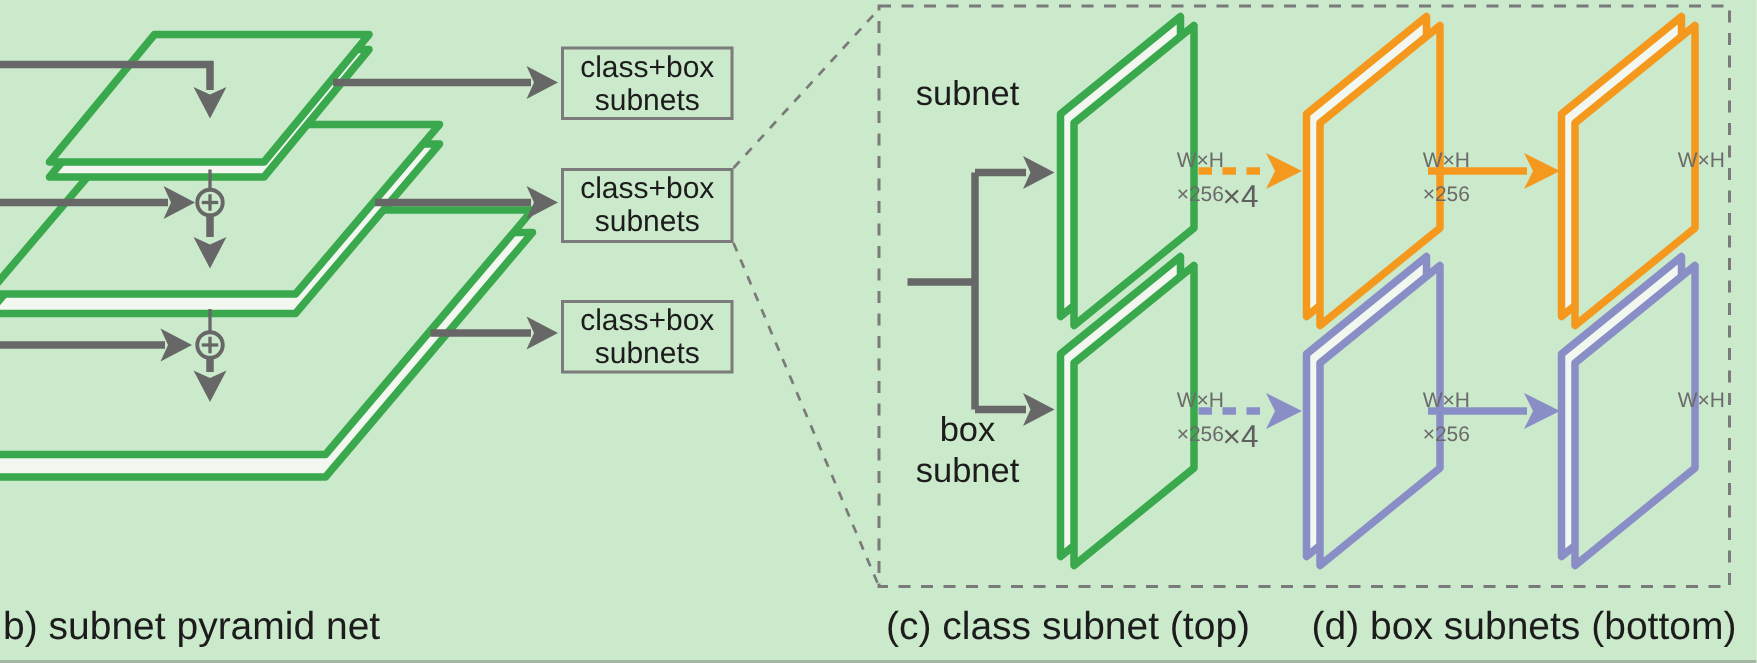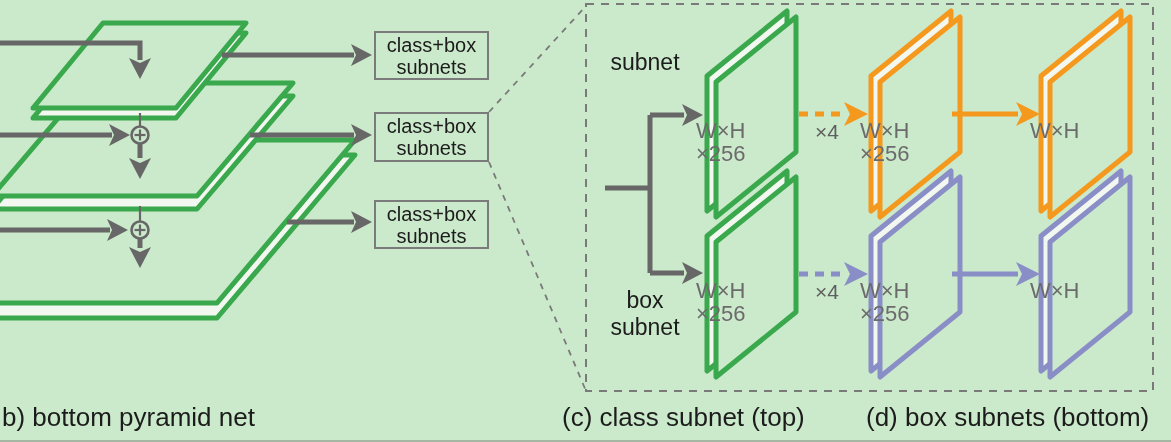--- a/index.html
+++ b/index.html
@@ -36,32 +36,32 @@
     position:absolute;width:115px;height:49px;
     border:2px solid #7b7b7b;box-sizing:border-box;
     display:flex;flex-direction:column;align-items:center;justify-content:center;
     font-size:20px;line-height:22px;color:#1c1c1c;text-align:center;
   }
   .side-label{
     position:absolute;width:120px;text-align:center;
     font-size:23px;line-height:27px;color:#1c1c1c;
   }
   .feat-label{
-    position:absolute;width:120px;text-align:left;
-    font-size:22px;line-height:23px;color:#6b6b6b;margin-top:24px;
+    position:absolute;width:120px;text-align:right;
+    font-size:14px;line-height:23px;color:#6b6b6b;
   }
   .mult-label{
     position:absolute;width:60px;text-align:center;
     font-size:21px;line-height:23px;color:#5f5f5f;
   }
   .caption{
     position:absolute;top:402px;height:32px;
     font-size:26px;line-height:30px;color:#1c1c1c;white-space:nowrap;
   }
-  .caption.center{}
+  .caption.center{text-align:center;}
   .bottom-strip{
     position:absolute;left:0;top:440px;width:1171px;height:2px;
     background:#a3b7a3;
   }
 </style>
 </head>
 <body>
 
 <div class="stage">
 
@@ -181,21 +181,21 @@
     <span>subnets</span>
   </div>
   <div class="subnet-box" style="left:374px;top:200px;">
     <span>class+box</span>
     <span>subnets</span>
   </div>
 
   <div class="side-label" style="left:585px;top:49px;">
     <div>subnet</div>
   </div>
-  <div class="side-label" style="left:585px;top:287px;">
+  <div class="side-label" style="left:585px;top:273px;">
     <div>box</div>
     <div>subnet</div>
   </div>
 
   <div class="feat-label" style="left:696px;top:95px;">
     <div>W×H</div>
     <div>×256</div>
   </div>
   <div class="mult-label" style="left:797px;top:120px;">×4</div>
   <div class="feat-label" style="left:860px;top:95px;">
@@ -212,18 +212,18 @@
   </div>
   <div class="mult-label" style="left:797px;top:280px;">×4</div>
   <div class="feat-label" style="left:860px;top:255px;">
     <div>W×H</div>
     <div>×256</div>
   </div>
   <div class="feat-label" style="left:1030px;top:255px;">
     <div>W×H</div>
   </div>
 
-  <div class="caption" style="left:2px;">b) bottom pyramid net</div>
+  <div class="caption" style="left:2px;">b) subnet pyramid net</div>
   <div class="caption center" style="left:562px;width:300px;">(c) class subnet (top)</div>
   <div class="caption center" style="left:866px;width:300px;">(d) box subnets (bottom)</div>
 
   <div class="bottom-strip"></div>
 </div>
 
 </body></html>

